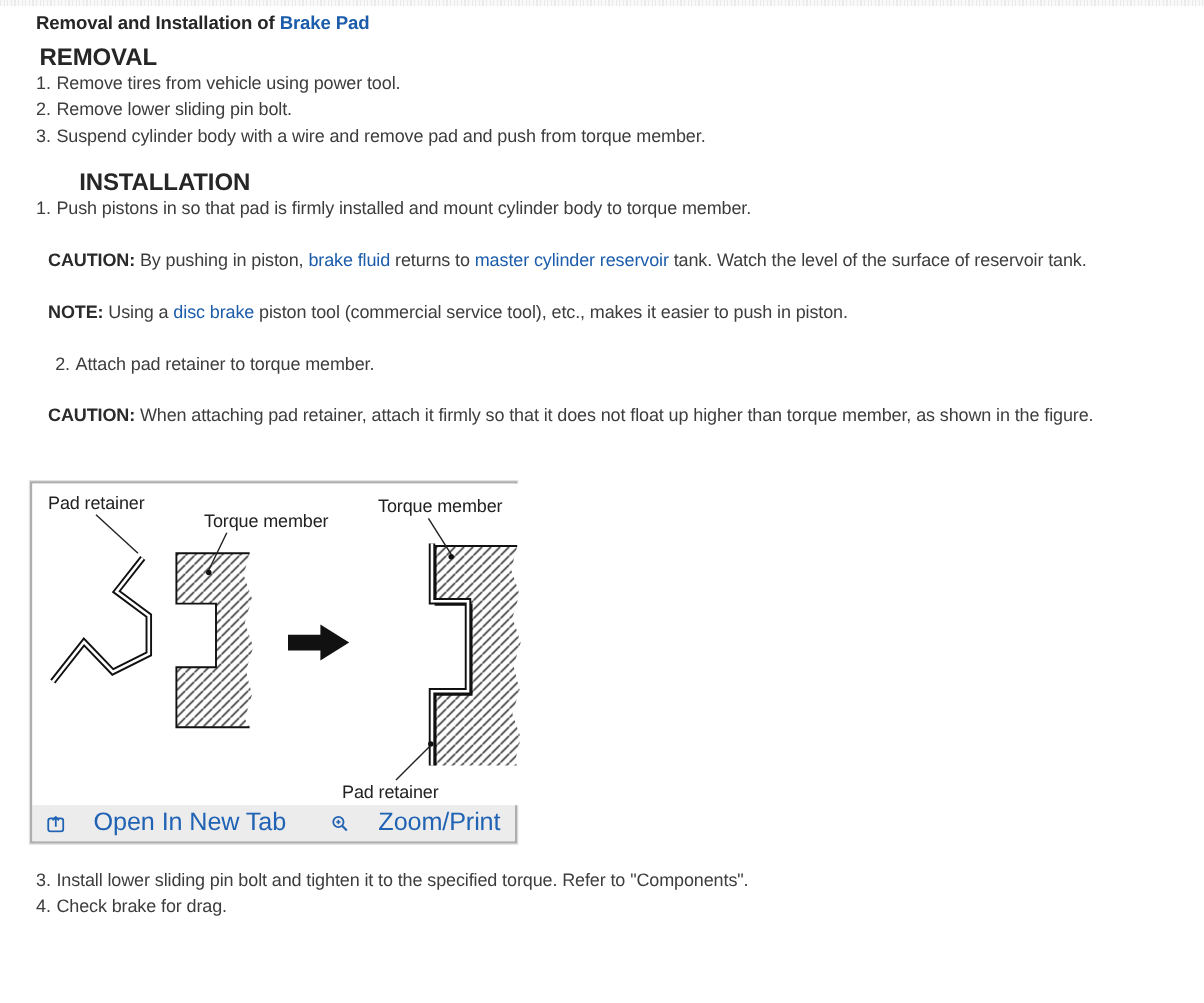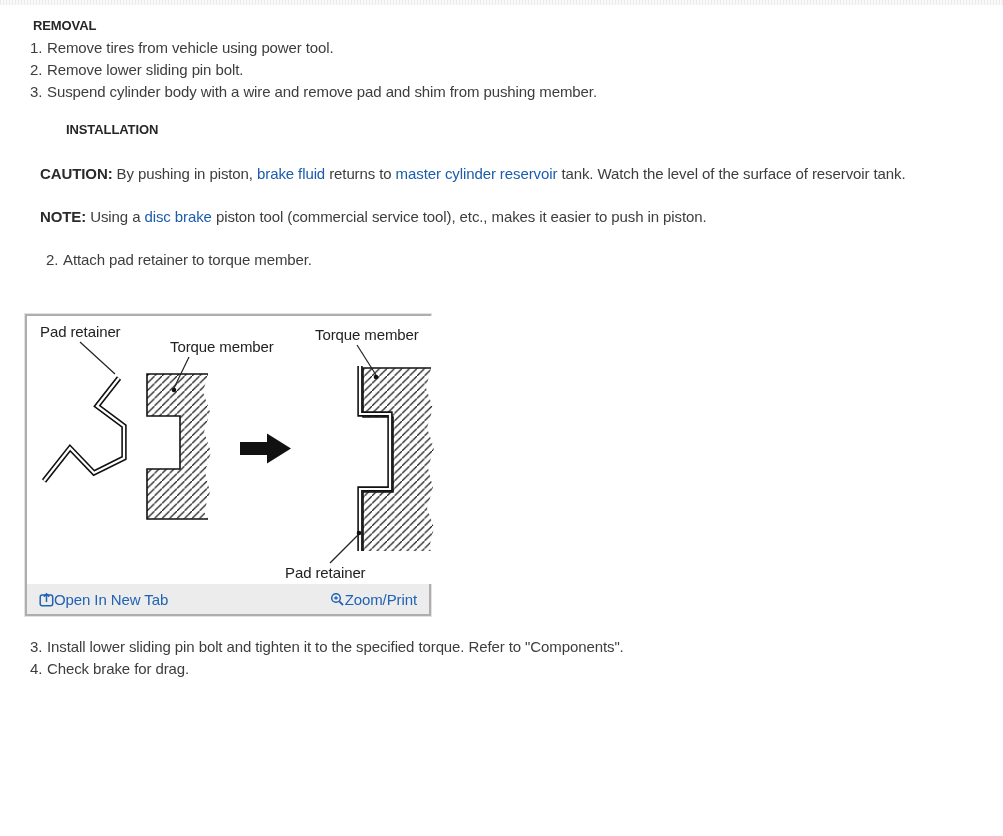--- a/index.html
+++ b/index.html
@@ -8,67 +8,72 @@
 
   .top-edge { height:5px; width:100%;
     background:repeating-linear-gradient(90deg,#ebebeb 0 1px,#f9f9f9 1px 3px); }
 
   .content { padding:4px 25px 0 30px; }
 
   .doc-title { font-weight:700; font-size:15.5px; color:#262626; line-height:22px; }
   a, .link { color:#1b5cab; text-decoration:none; cursor:pointer; }
   .doc-title a { font-weight:700; }
 
-  .section-heading { font-weight:700; font-size:13px; color:#262626; line-height:22px; margin:6px 0 0 3px; }
+  .section-heading { font-weight:700; font-size:20px; color:#262626; line-height:22px; margin:6px 0 0 3px; }
   .section-heading.install { margin-top:16px;margin-left:36px; }
 
   ul.steps { list-style:none; margin:0 0 0 0; }
   ul.steps li { line-height:22px; }
   .num { display:inline-block; min-width:13px; }
   .step-text { margin-left:4px;text-align:right; }
 
   .para { margin:22px 0 22px 10px; line-height:21px; }
   .step-para { margin:22px 0 22px 16px; line-height:21px; }
   .para b, .step-para b { color:#2a2a2a; }
 
   .figure { width:406px; margin:44px 0 0 -5px; background:#ffffff;
     border:2px solid #aeaeae; box-shadow:0 0 0 1px #e2e2e2; }
   .figure svg.diagram { display:block; background:#fff; }
   .figure-bar { height:30px; background:#ececec; display:flex; align-items:center;
     justify-content:space-between; padding:0 12px; }
-  .figure-bar a { display:flex; align-items:center; gap:0; font-size:15px; color:#2062b4; }
+  .figure-bar a { display:flex; align-items:center; gap:24px; font-size:21px; color:#2062b4; }
   .figure-bar a svg { display:block; }
 
   ul.steps.tail { margin-top:20px; }
 </style>
 </head>
 <body>
 
 <div class="top-edge"></div>
 
 <div class="content">
 
+  <div class="doc-title"><span>Removal and Installation of </span><a>Brake Pad</a></div>
 
   <div class="section-heading">REMOVAL</div>
 
   <ul class="steps">
     <li><span class="num">1.</span><span class="step-text">Remove tires from vehicle using power tool.</span></li>
     <li><span class="num">2.</span><span class="step-text">Remove lower sliding pin bolt.</span></li>
-    <li><span class="num">3.</span><span class="step-text">Suspend cylinder body with a wire and remove pad and shim from pushing member.</span></li>
+    <li><span class="num">3.</span><span class="step-text">Suspend cylinder body with a wire and remove pad and push from torque member.</span></li>
   </ul>
 
   <div class="section-heading install">INSTALLATION</div>
 
+  <ul class="steps">
+    <li><span class="num">1.</span><span class="step-text">Push pistons in so that pad is firmly installed and mount cylinder body to torque member.</span></li>
+  </ul>
 
   <div class="para"><b>CAUTION:</b><span> By pushing in piston, </span><a>brake fluid</a><span> returns to </span><a>master cylinder reservoir</a><span> tank. Watch the level of the surface of reservoir tank.</span></div>
 
   <div class="para"><b>NOTE:</b><span> Using a </span><a>disc brake</a><span> piston tool (commercial service tool), etc., makes it easier to push in piston.</span></div>
 
   <div class="step-para"><span class="num">2.</span><span class="step-text">Attach pad retainer to torque member.</span></div>
 
+  <div class="para"><b>CAUTION:</b><span> When attaching pad retainer, attach it firmly so that it does not float up higher than torque member, as shown in the figure.</span></div>
 
   <div class="figure">
     <svg class="diagram" width="431" height="268" viewBox="0 0 431 268" xmlns="http://www.w3.org/2000/svg">
       <defs>
         <pattern id="hatch" patternUnits="userSpaceOnUse" width="7.5" height="7.5">
           <path d="M-1,8.5 L8.5,-1" stroke="#1a1a1a" stroke-width="1.2" fill="none"></path>
         </pattern>
       </defs>
 
       <path d="M120,58 L181,58 L176,76 L183,96 L177,116 L184,136 L178,156 L183,176 L177,196 L181,203 L120,203 L120,153 L153,153 L153,100 L120,100 Z" fill="url(#hatch)" stroke="none"></path>

